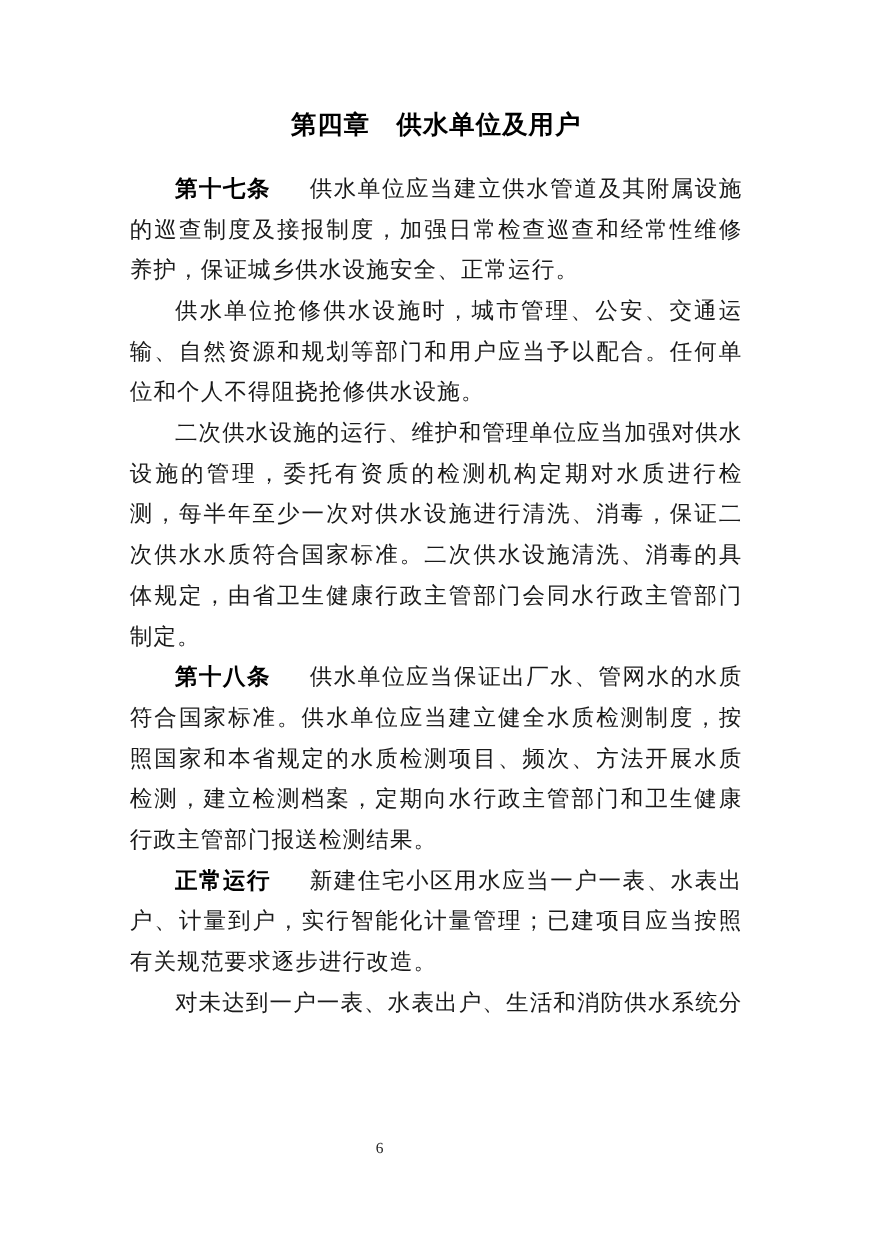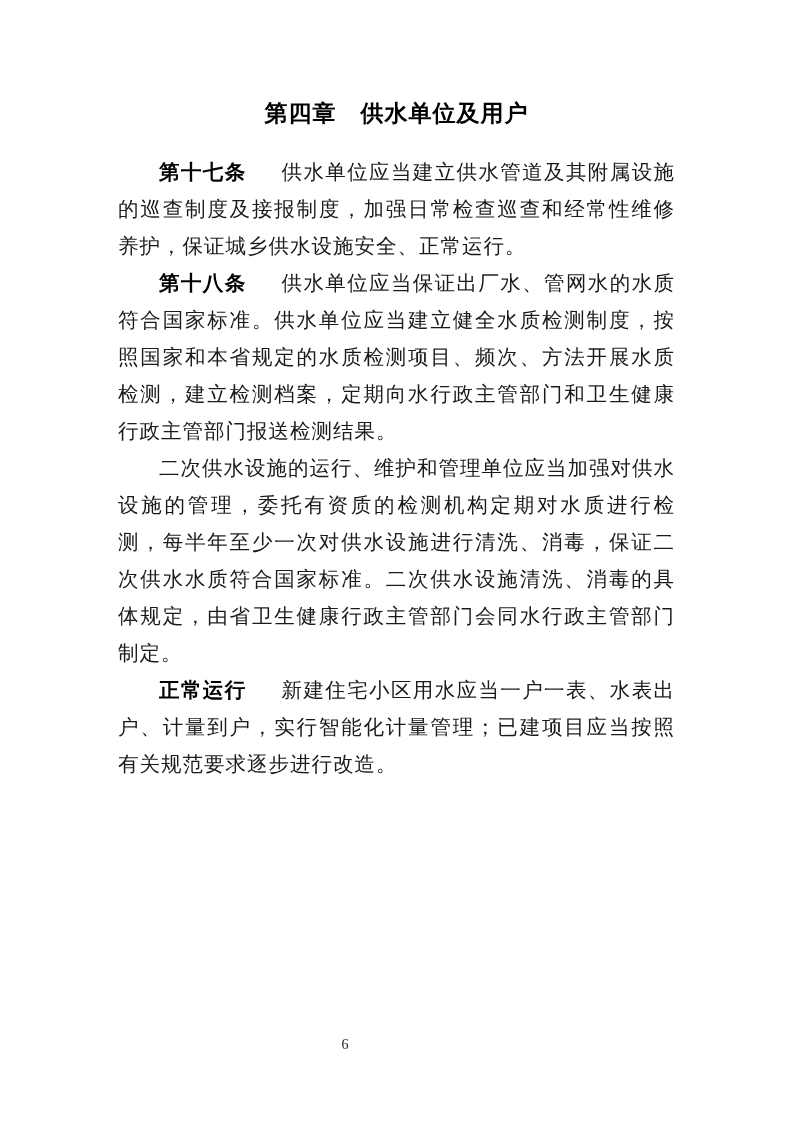--- a/index.html
+++ b/index.html
@@ -64,25 +64,27 @@
 </head>
 <body>
 
 <div class="page">
   <div class="content">
 
     <h1 class="doc-title">第四章　供水单位及用户</h1>
 
     <p class="para"><span class="lead">第十七条</span><span>供水单位应当建立供水管道及其附属设施的巡查制度及接报制度，加强日常检查巡查和经常性维修养护，保证城乡供水设施安全、正常运行。</span></p>
 
+    <p class="para"><span class="lead"></span><span>供水单位抢修供水设施时，城市管理、公安、交通运输、自然资源和规划等部门和用户应当予以配合。任何单位和个人不得阻挠抢修供水设施。</span></p>
+
+    <p class="para"><span class="lead"></span><span>二次供水设施的运行、维护和管理单位应当加强对供水设施的管理，委托有资质的检测机构定期对水质进行检测，每半年至少一次对供水设施进行清洗、消毒，保证二次供水水质符合国家标准。二次供水设施清洗、消毒的具体规定，由省卫生健康行政主管部门会同水行政主管部门制定。</span></p>
 
     <p class="para"><span class="lead">第十八条</span><span>供水单位应当保证出厂水、管网水的水质符合国家标准。供水单位应当建立健全水质检测制度，按照国家和本省规定的水质检测项目、频次、方法开展水质检测，建立检测档案，定期向水行政主管部门和卫生健康行政主管部门报送检测结果。</span></p>
-
-    <p class="para"><span class="lead"></span><span>二次供水设施的运行、维护和管理单位应当加强对供水设施的管理，委托有资质的检测机构定期对水质进行检测，每半年至少一次对供水设施进行清洗、消毒，保证二次供水水质符合国家标准。二次供水设施清洗、消毒的具体规定，由省卫生健康行政主管部门会同水行政主管部门制定。</span></p>
 
 
     <p class="para"><span class="lead">正常运行</span><span>新建住宅小区用水应当一户一表、水表出户、计量到户，实行智能化计量管理；已建项目应当按照有关规范要求逐步进行改造。</span></p>
 
+    <p class="para"><span class="lead"></span><span>对未达到一户一表、水表出户、生活和消防供水系统分</span></p>
 
   </div>
 
   <div class="page-number">6</div>
 </div>
 
 </body></html>

